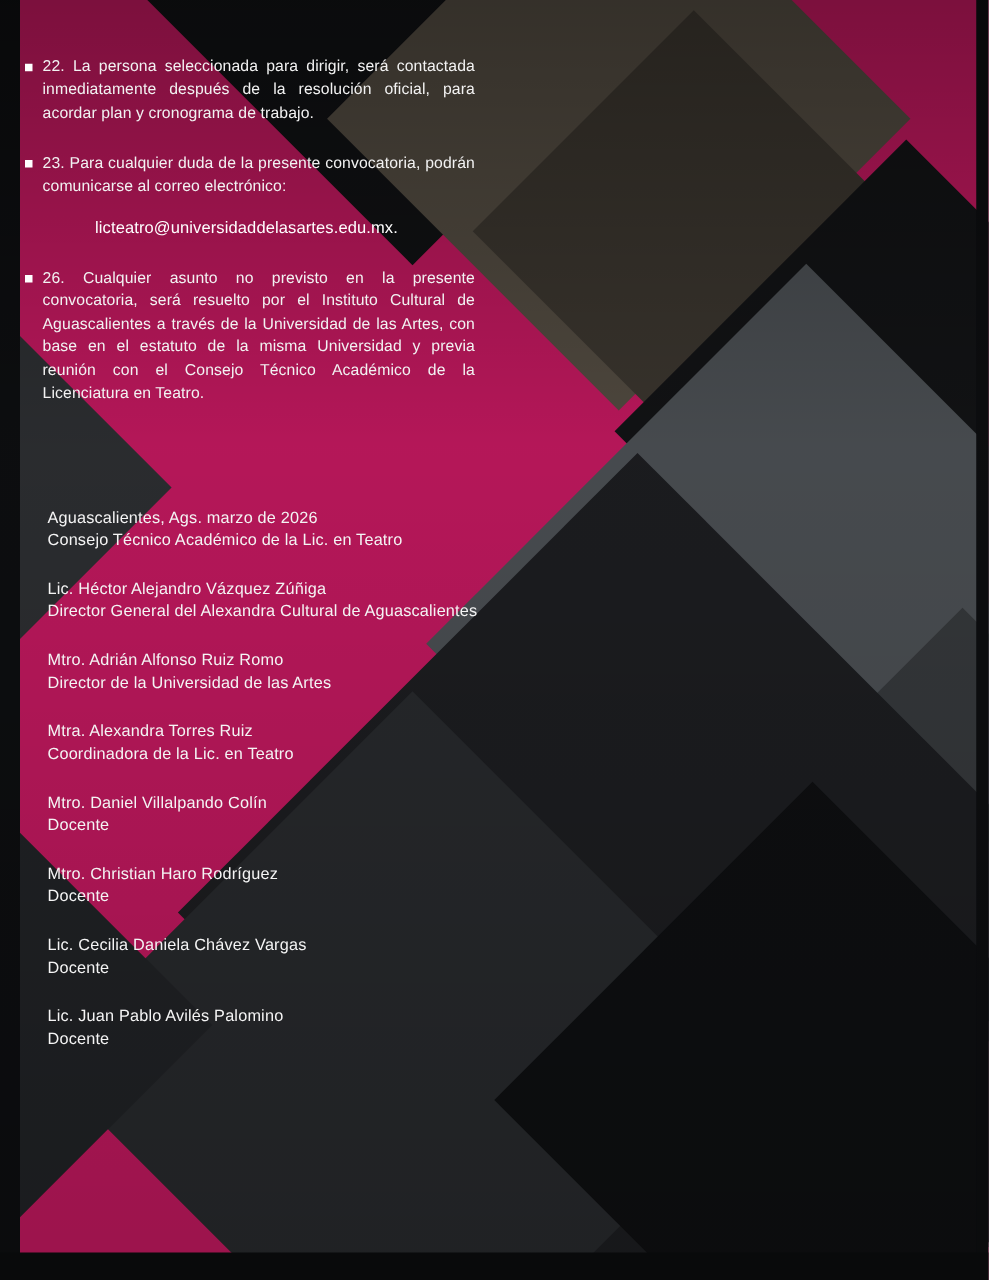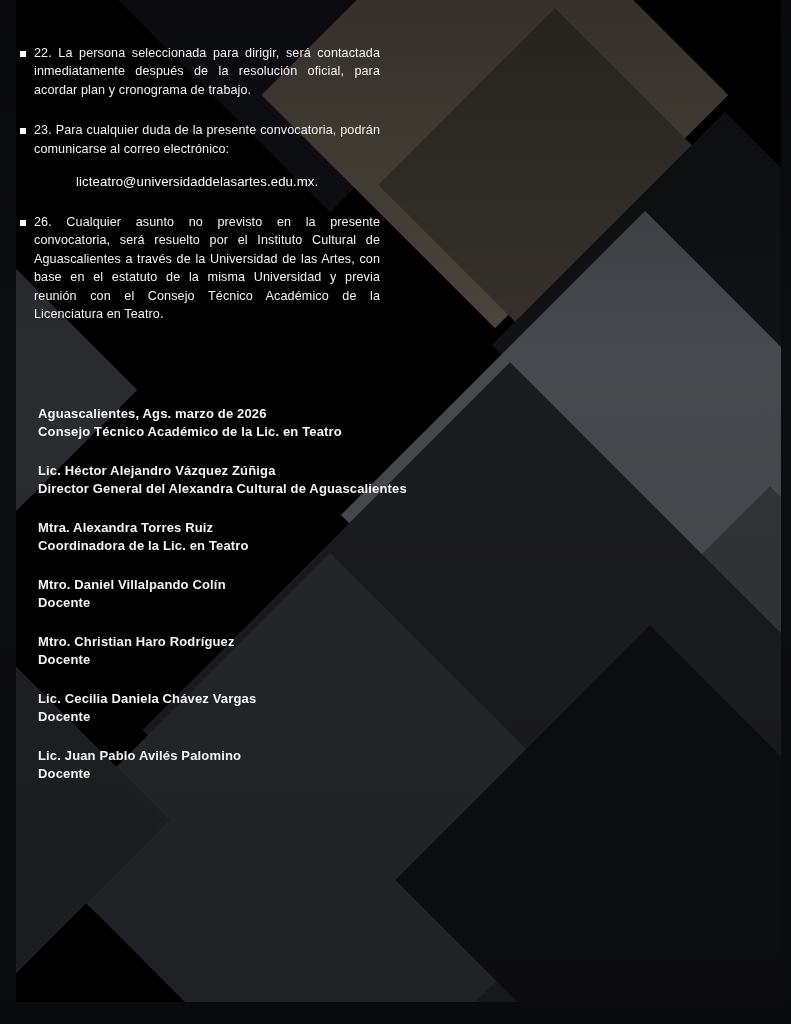--- a/index.html
+++ b/index.html
@@ -5,21 +5,21 @@
   html, body {
     margin: 0;
     padding: 0;
     background: #ffffff;
   }
   #page {
     position: relative;
     width: 791px;
     height: 1024px;
     overflow: hidden;
-    background: #000000;
+    background: #be185d;
     font-family: "Liberation Sans", sans-serif;
     color: #ffffff;
   }
 
   
   .bg-layer {
     position: absolute;
     inset: 0;
     overflow: hidden;
   }
@@ -158,21 +158,20 @@
   }
 
   .signatures {
     position: absolute;
     left: 38px;
     top: 405px;
     width: 460px;
   }
   .sig-group {
     margin-bottom: 22px;
-    font-weight: bold;
   }
   .sig-line {
     font-size: 13px;
     line-height: 17.5px;
     color: #f4f4f4;
     letter-spacing: 0.15px;
   }
 </style>
 </head>
 <body>
@@ -226,20 +225,24 @@
       <div class="sig-group">
         <div class="sig-line">Aguascalientes, Ags. marzo de 2026</div>
         <div class="sig-line">Consejo Técnico Académico de la Lic. en Teatro</div>
       </div>
 
       <div class="sig-group">
         <div class="sig-line">Lic. Héctor Alejandro Vázquez Zúñiga</div>
         <div class="sig-line">Director General del Alexandra Cultural de Aguascalientes</div>
       </div>
 
+      <div class="sig-group">
+        <div class="sig-line">Mtro. Adrián Alfonso Ruiz Romo</div>
+        <div class="sig-line">Director de la Universidad de las Artes</div>
+      </div>
 
       <div class="sig-group">
         <div class="sig-line">Mtra. Alexandra Torres Ruiz</div>
         <div class="sig-line">Coordinadora de la Lic. en Teatro</div>
       </div>
 
 
       <div class="sig-group">
         <div class="sig-line">Mtro. Daniel Villalpando Colín</div>
         <div class="sig-line">Docente</div>

